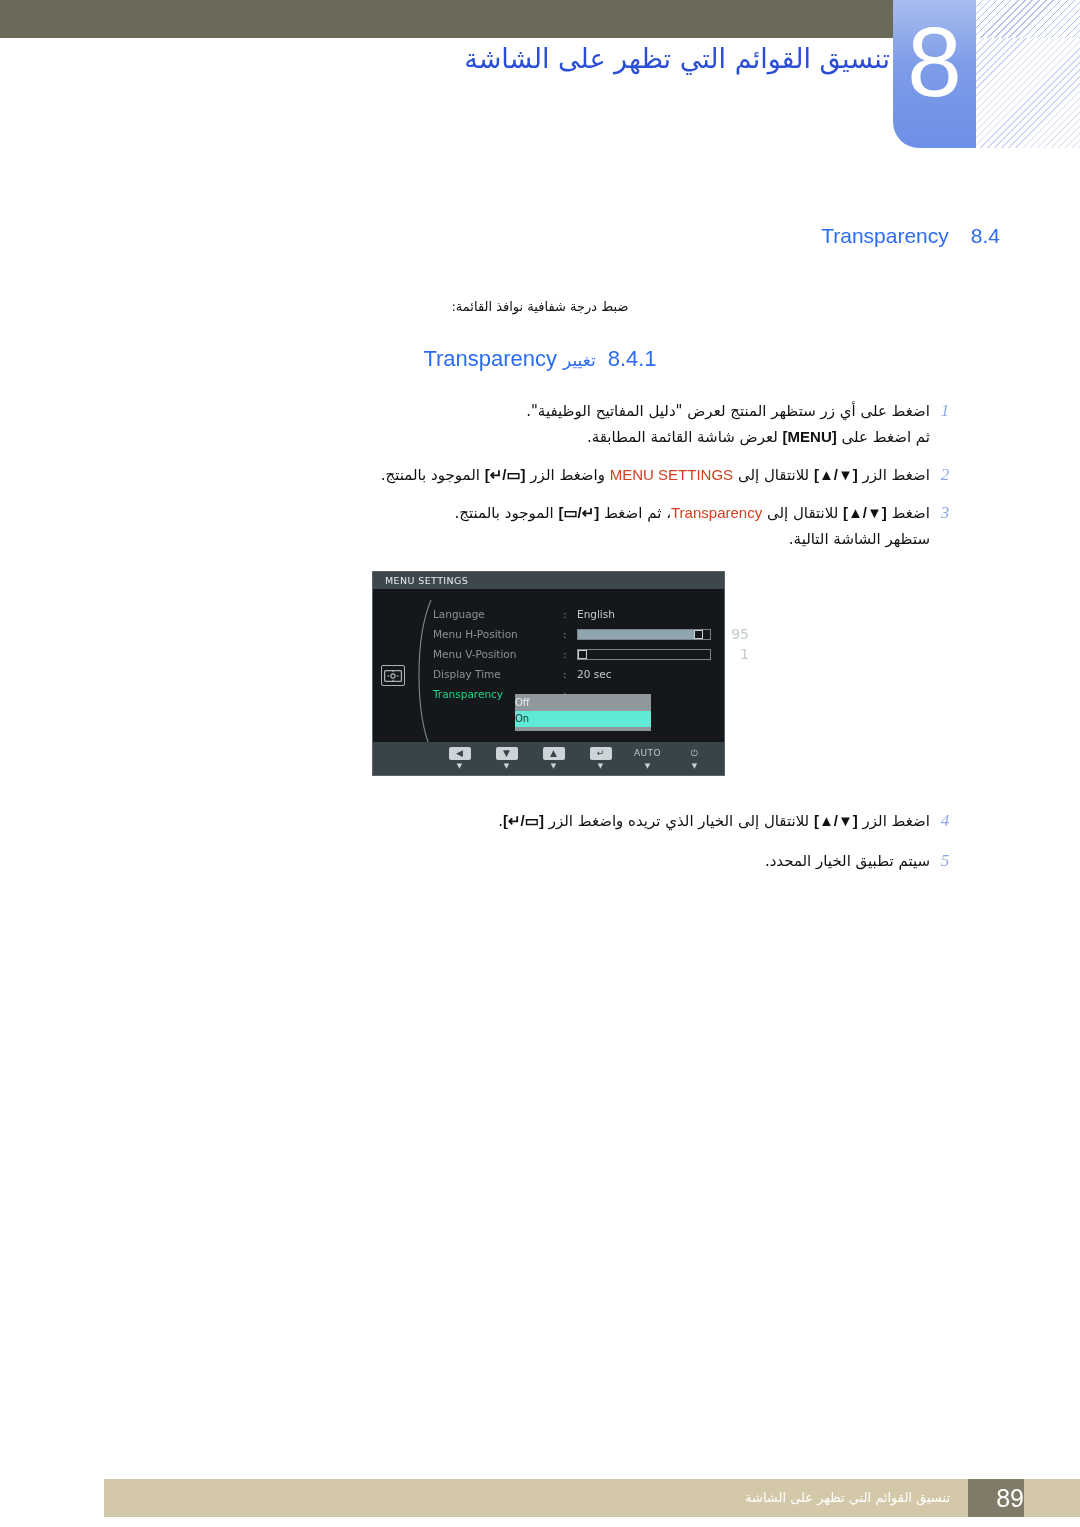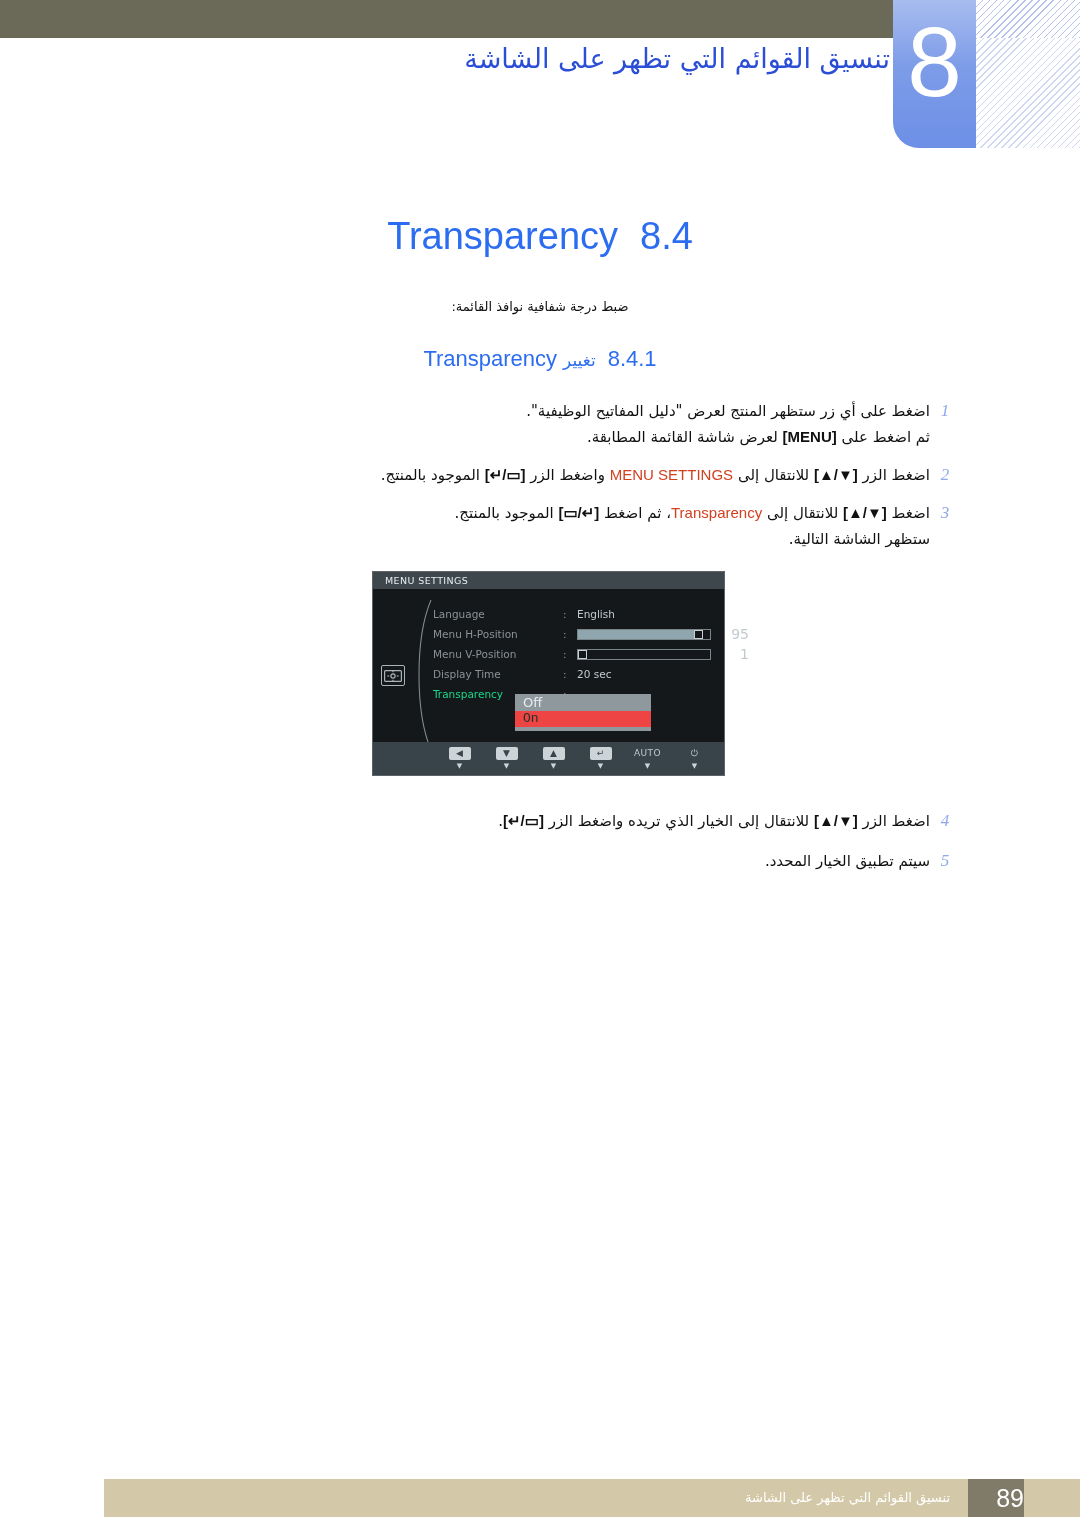--- a/index.html
+++ b/index.html
@@ -78,24 +78,24 @@
     direction: rtl;
     white-space: nowrap;
   }
 
   
   .section-title {
     position: absolute;
     right: 80px;
     top: 216px;
     width: 920px;
-    text-align: center;
+    text-align: right;
     direction: rtl;
     color: #2b6cf0;
-    font-size: 38px;
+    font-size: 21px;
     line-height: 40px;
     font-family: "Liberation Sans", sans-serif;
   }
   .section-title .num { margin-left: 22px; }
   .section-title .eng { direction: ltr; display: inline-block; }
 
   .section-desc {
     position: absolute;
     right: 80px;
     top: 295px;
@@ -269,29 +269,27 @@
   .osd-dropdown {
     position: absolute;
     left: 142px; top: 122px;
     width: 136px;
     background: #8f989c;
     padding: 1px 0 4px 0;
   }
   .osd-opt {
     height: 16px;
     line-height: 16px;
-    font-size: 13px;
-    padding-left: 8px;
+    font-size: 10px;
     color: #e9eef0;
     box-sizing: border-box;
   }
   .osd-opt.sel {
-    background: #ef4444;
+    background: #5eead4;
     color: #18352a;
-    font-family: Liberation Mono, monospace;
   }
   .osd-footer {
     position: absolute;
     left: 0; bottom: 0;
     width: 351px; height: 33px;
     background: #39434a;
     display: flex;
     align-items: center;
     justify-content: flex-end;
     padding-right: 6px;

